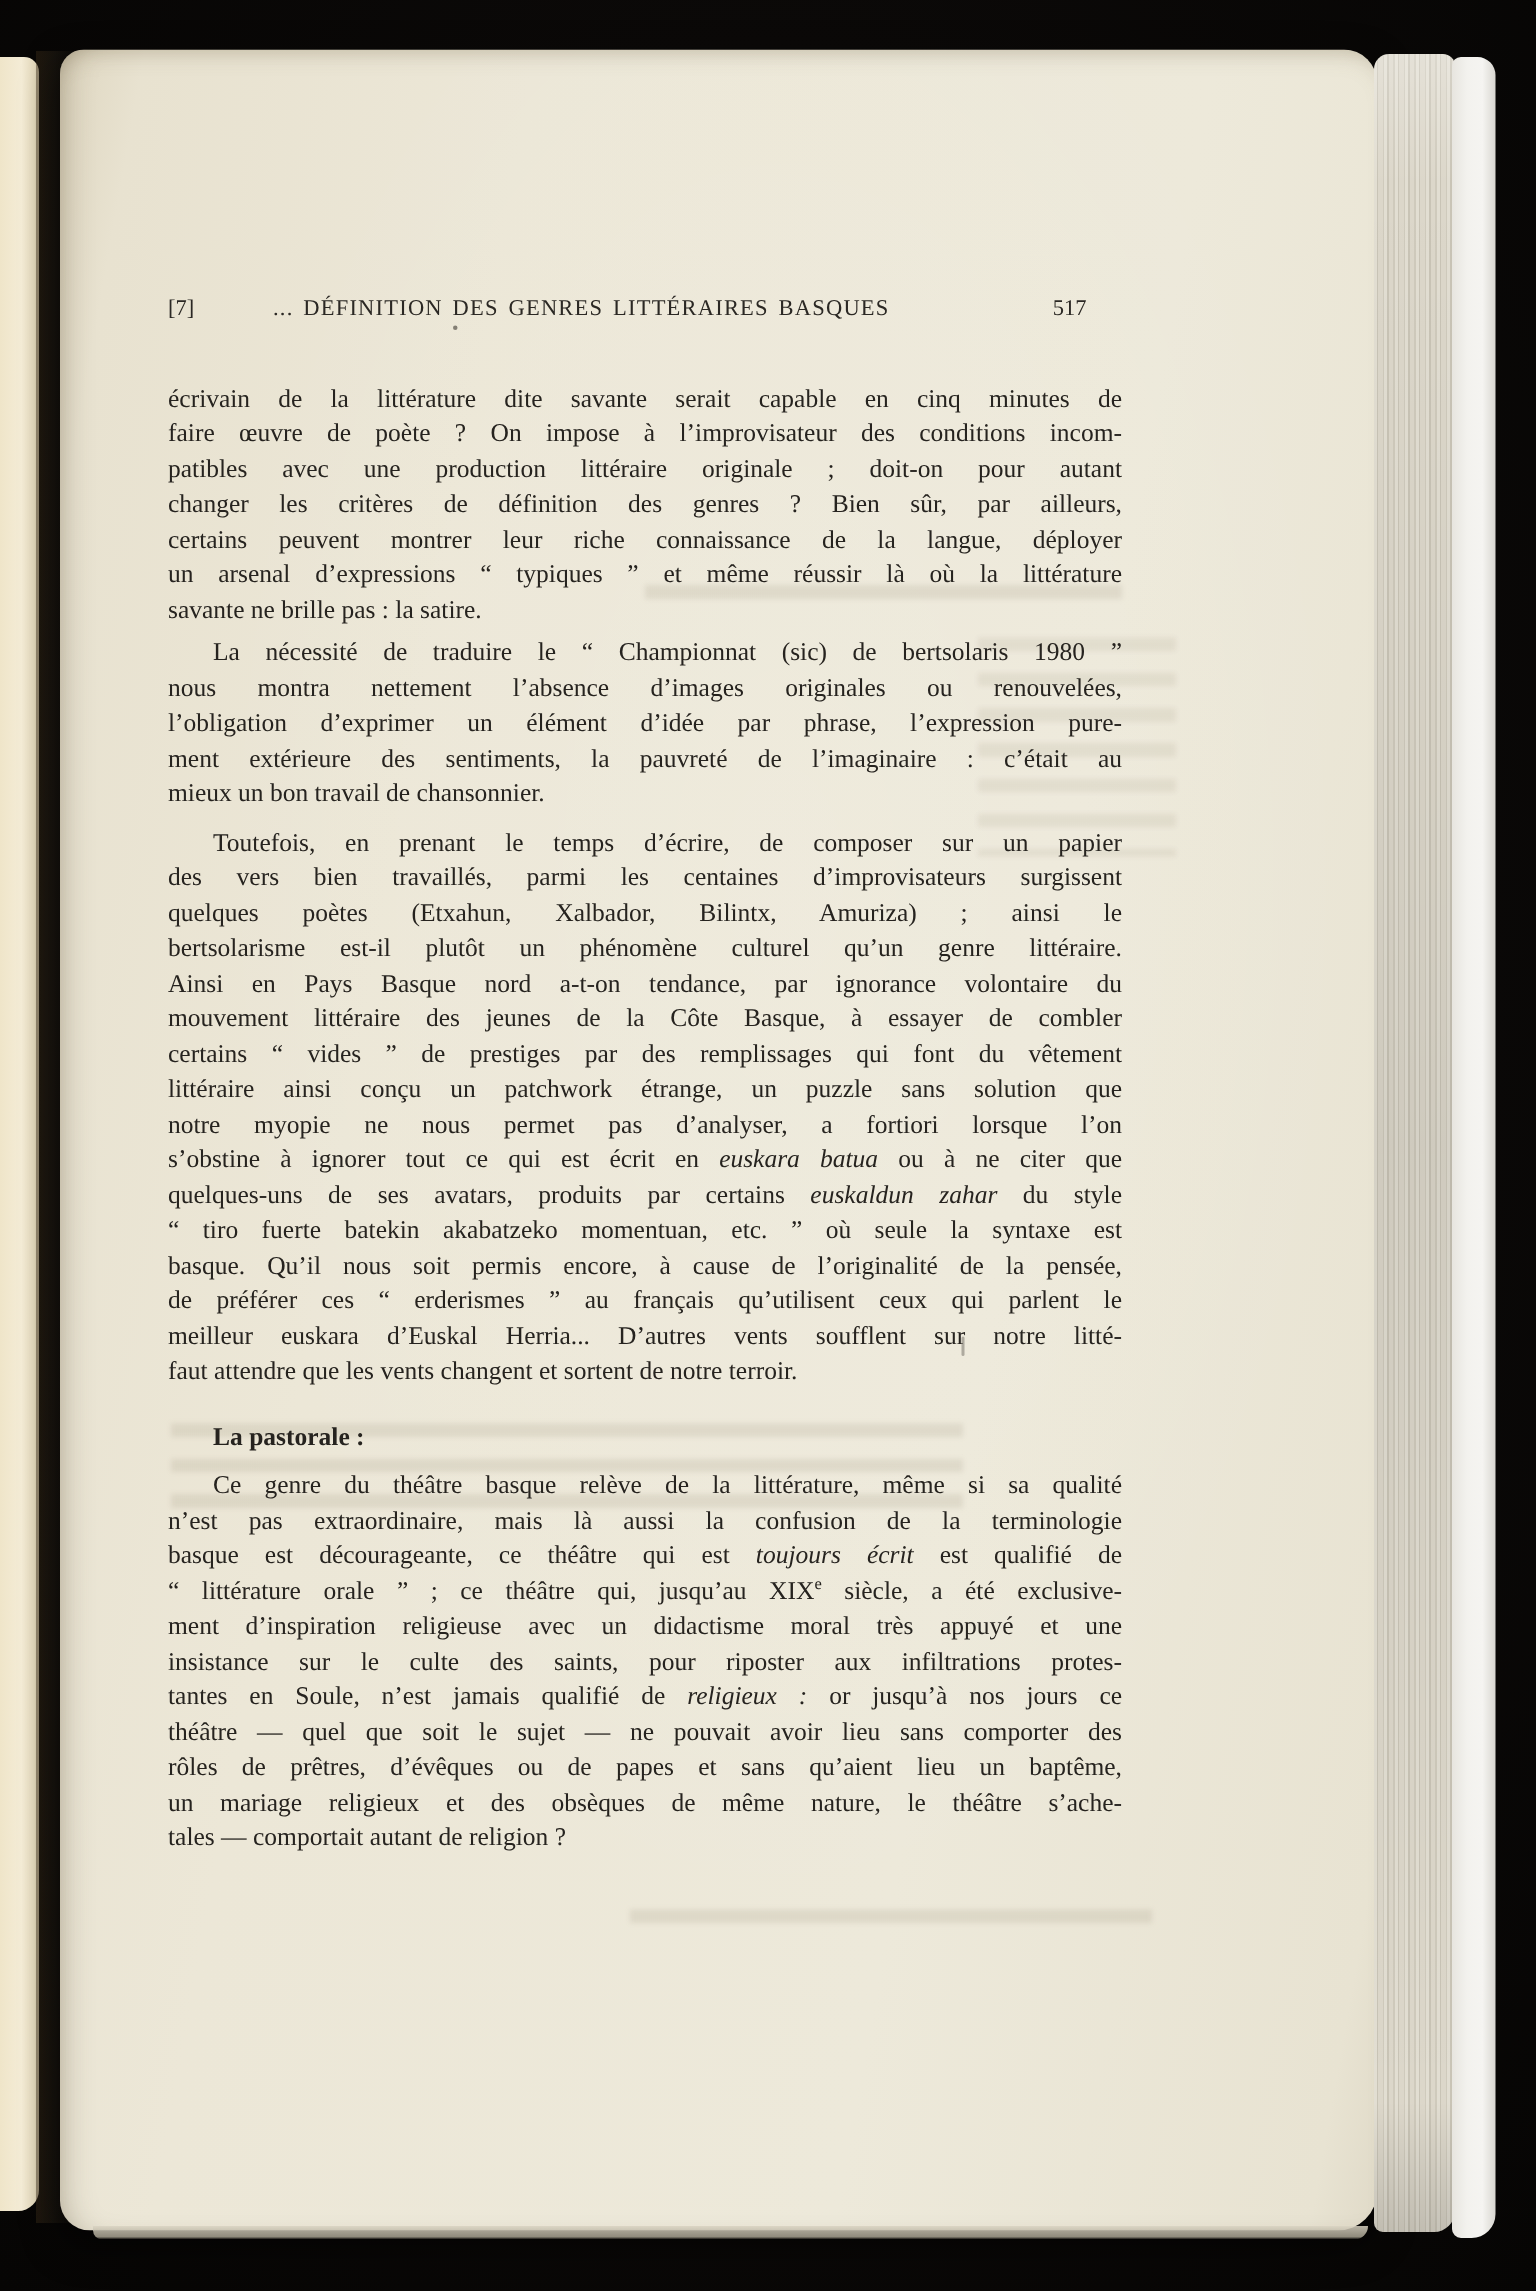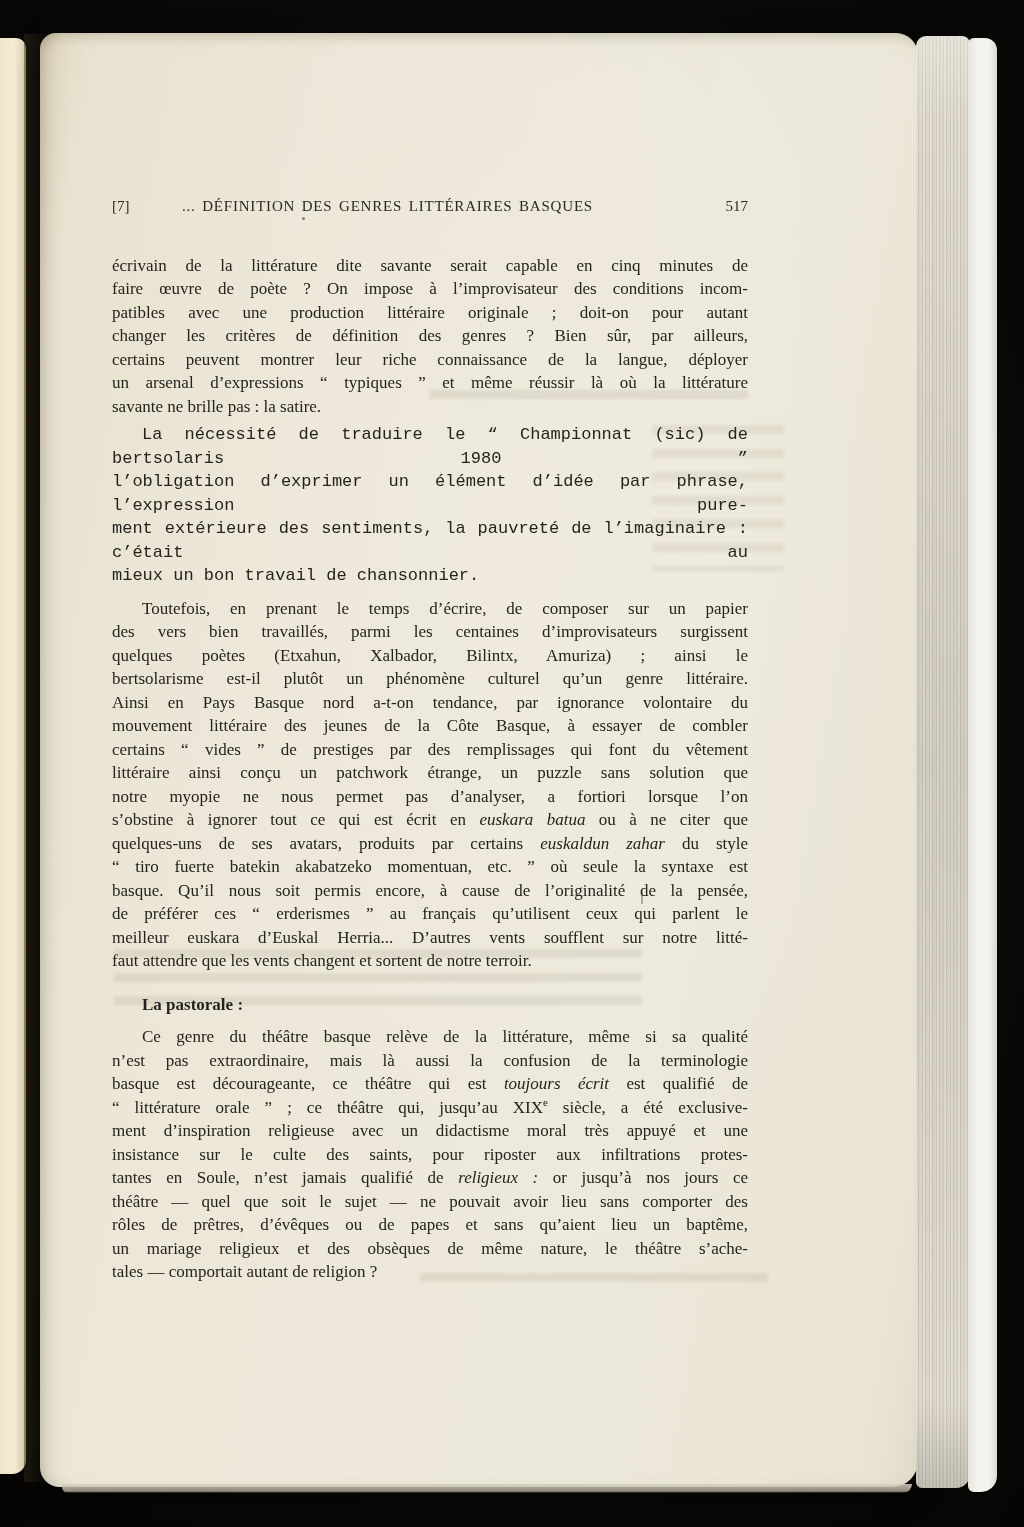--- a/index.html
+++ b/index.html
@@ -57,26 +57,26 @@
   .text-block{
     position:absolute;left:72px;top:162px;width:636px;
     color:#26231f;font-size:17px;line-height:23.5px;
   }
   .header-row{
     display:flex;align-items:baseline;font-size:15px;
     margin-bottom:35px;color:#2b2824;
   }
   .folio{width:70px;}
   .run-title{flex:1;text-align:left;letter-spacing:.8px;word-spacing:2px;}
-  .pagenum{width:70px;text-align:right;}
+  .pagenum{width:70px;text-align:center;}
   .para{margin:0;}
   .para .line{text-align:justify;text-align-last:justify;white-space:normal;}
   .para .line.last{text-align:right;text-align-last:left;}
   .para.indent .line:first-child{text-indent:30px;}
-  .gap-xs{margin-top:5px;font-family:Liberation Mono, monospace;}
+  .gap-xs{margin-top:5px;}
   .gap-sm{margin-top:9px;}
   .sec-heading{
     margin:20px 0 9px 0;font-weight:bold;text-indent:30px;font-size:17px;
   }
   .it{font-style:italic;}
   .sup{font-size:11px;vertical-align:super;line-height:0;}
   
   .ghost{
     position:absolute;pointer-events:none;filter:blur(1.6px);
     background:repeating-linear-gradient(180deg,rgba(125,113,88,.13) 0 9px,rgba(0,0,0,0) 9px 23.5px);
@@ -116,20 +116,21 @@
           <div class="line"><span>écrivain de la littérature dite savante serait capable en cinq minutes de</span></div>
           <div class="line"><span>faire œuvre de poète ? On impose à l’improvisateur des conditions incom-</span></div>
           <div class="line"><span>patibles avec une production littéraire originale ; doit-on pour autant</span></div>
           <div class="line"><span>changer les critères de définition des genres ? Bien sûr, par ailleurs,</span></div>
           <div class="line"><span>certains peuvent montrer leur riche connaissance de la langue, déployer</span></div>
           <div class="line"><span>un arsenal d’expressions “ typiques ” et même réussir là où la littérature</span></div>
           <div class="line last"><span>savante ne brille pas : la satire.</span></div>
         </div>
         <div class="para indent gap-xs">
           <div class="line"><span>La nécessité de traduire le “ Championnat (sic) de bertsolaris 1980 ”</span></div>
+          <div class="line"><span>nous montra nettement l’absence d’images originales ou renouvelées,</span></div>
           <div class="line"><span>l’obligation d’exprimer un élément d’idée par phrase, l’expression pure-</span></div>
           <div class="line"><span>ment extérieure des sentiments, la pauvreté de l’imaginaire : c’était au</span></div>
           <div class="line last"><span>mieux un bon travail de chansonnier.</span></div>
         </div>
         <div class="para indent gap-sm">
           <div class="line"><span>Toutefois, en prenant le temps d’écrire, de composer sur un papier</span></div>
           <div class="line"><span>des vers bien travaillés, parmi les centaines d’improvisateurs surgissent</span></div>
           <div class="line"><span>quelques poètes (Etxahun, Xalbador, Bilintx, Amuriza) ; ainsi le</span></div>
           <div class="line"><span>bertsolarisme est-il plutôt un phénomène culturel qu’un genre littéraire.</span></div>
           <div class="line"><span>Ainsi en Pays Basque nord a-t-on tendance, par ignorance volontaire du</span></div>

